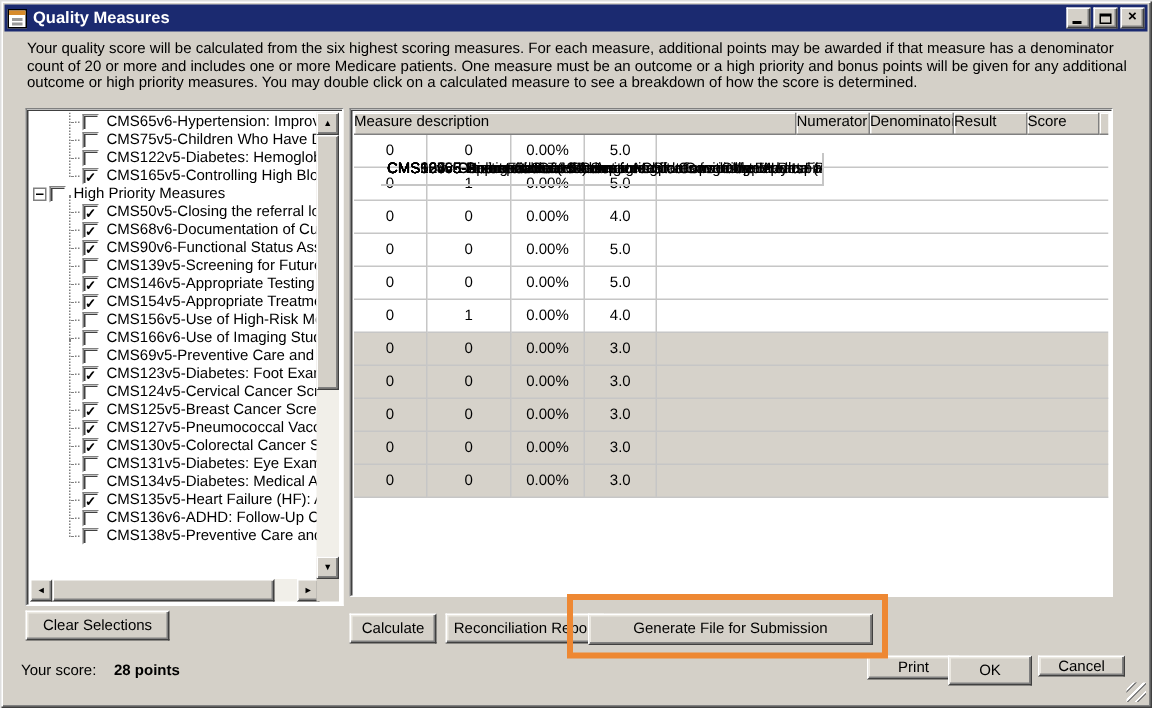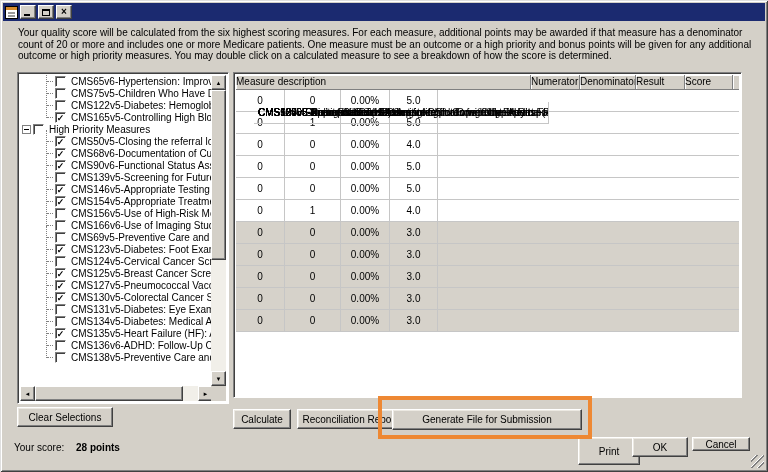--- a/index.html
+++ b/index.html
@@ -84,20 +84,21 @@
   .grip { position:absolute; right:4px; bottom:4px; width:13px; height:13px;
     background: repeating-linear-gradient(135deg, transparent 0 3px, #fff 3px 4px, #808080 4px 5px); }
 </style>
 </head>
 <body>
 
 <div class="window">
 
   <div class="titlebar">
     <span class="app-icon"></span>
+    <span class="title">Quality Measures</span>
     <span class="win-btn">
         <span class="glyph-min"></span>
       </span>
     <span class="win-btn">
         <span class="glyph-max"></span>
       </span>
     <span class="win-btn">
         <span>×</span>
       </span>
   </div>
@@ -357,18 +358,18 @@
 
   <div class="btn" style="left:17px;top:407px;width:96px;height:20px;">Clear Selections</div>
   <div class="btn" style="left:233px;top:409px;width:58px;height:20px;">Calculate</div>
   <div class="btn" style="left:297px;top:409px;width:106px;height:20px;">Reconciliation Report</div>
   <div class="btn" style="left:392px;top:409px;width:190px;height:21px;">Generate File for Submission</div>
   <div class="orange-box"></div>
 
   <span class="total-label">Your score:</span>
   <span class="total-value">28 points</span>
 
-  <div class="btn" style="left:578px;top:437px;width:62px;height:28px;">Print</div>
+  <div class="btn" style="left:578px;top:437px;width:62px;height:16px;">Print</div>
   <div class="btn" style="left:632px;top:437px;width:56px;height:20px;">OK</div>
   <div class="btn" style="left:692px;top:437px;width:58px;height:14px;">Cancel</div>
 
   <div class="grip"></div>
 </div>
 
 </body></html>

